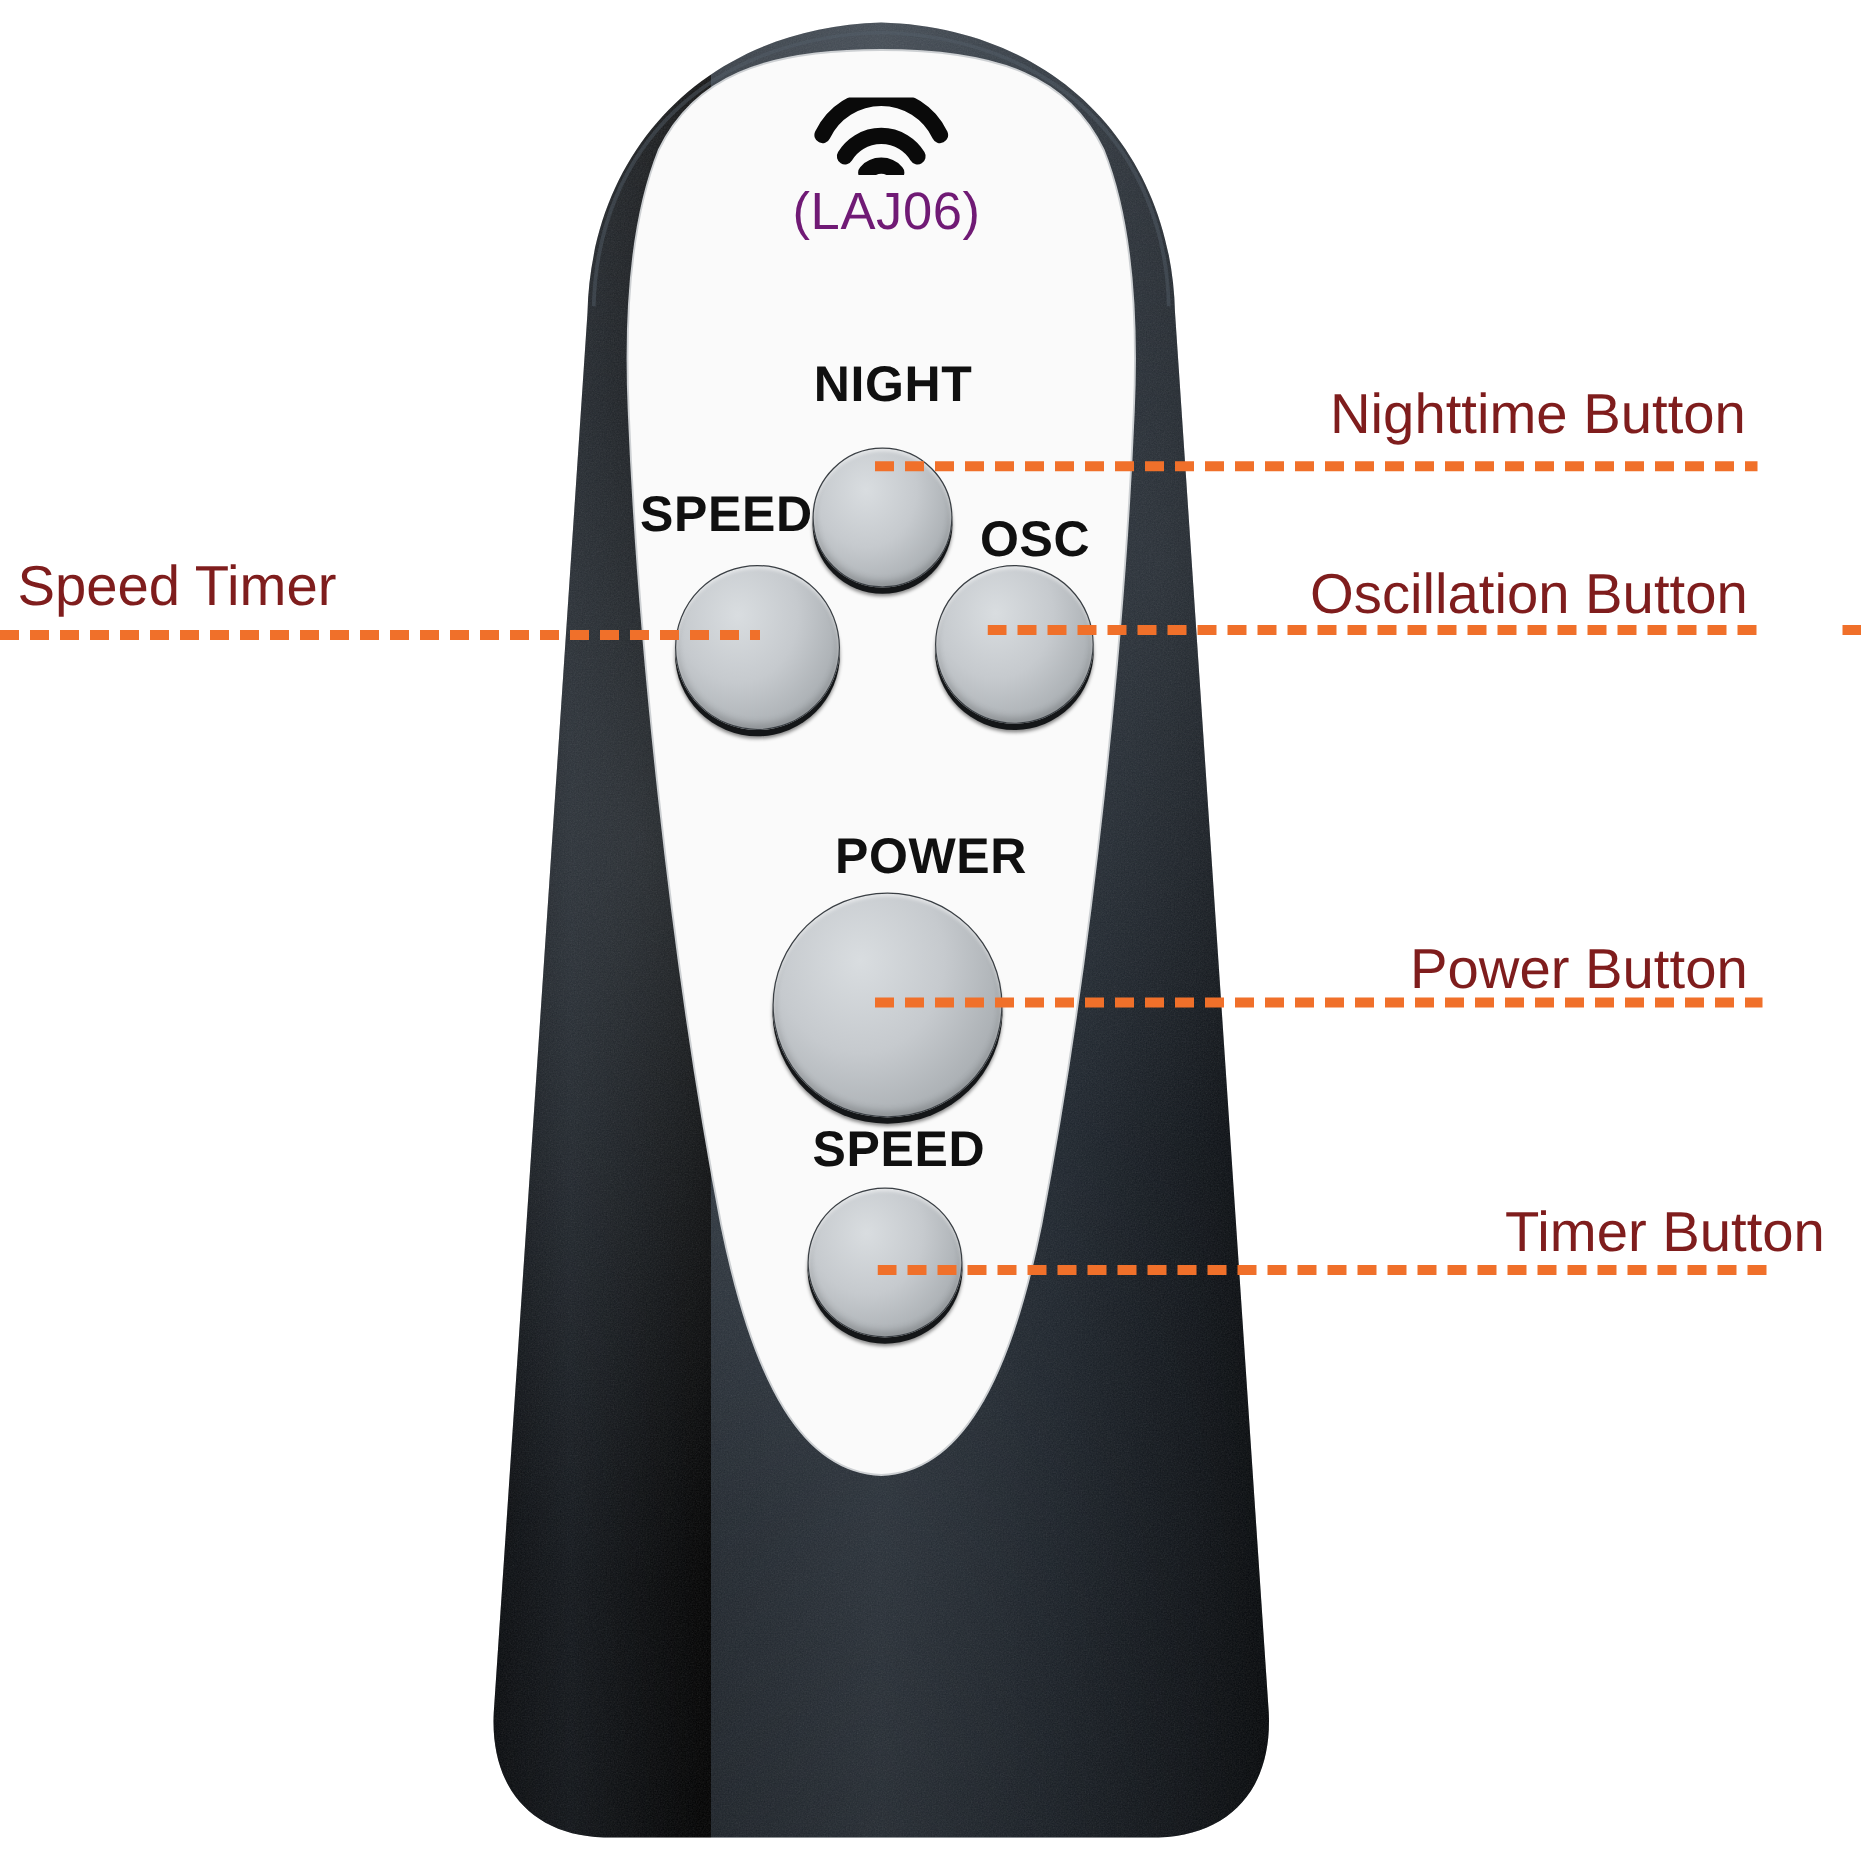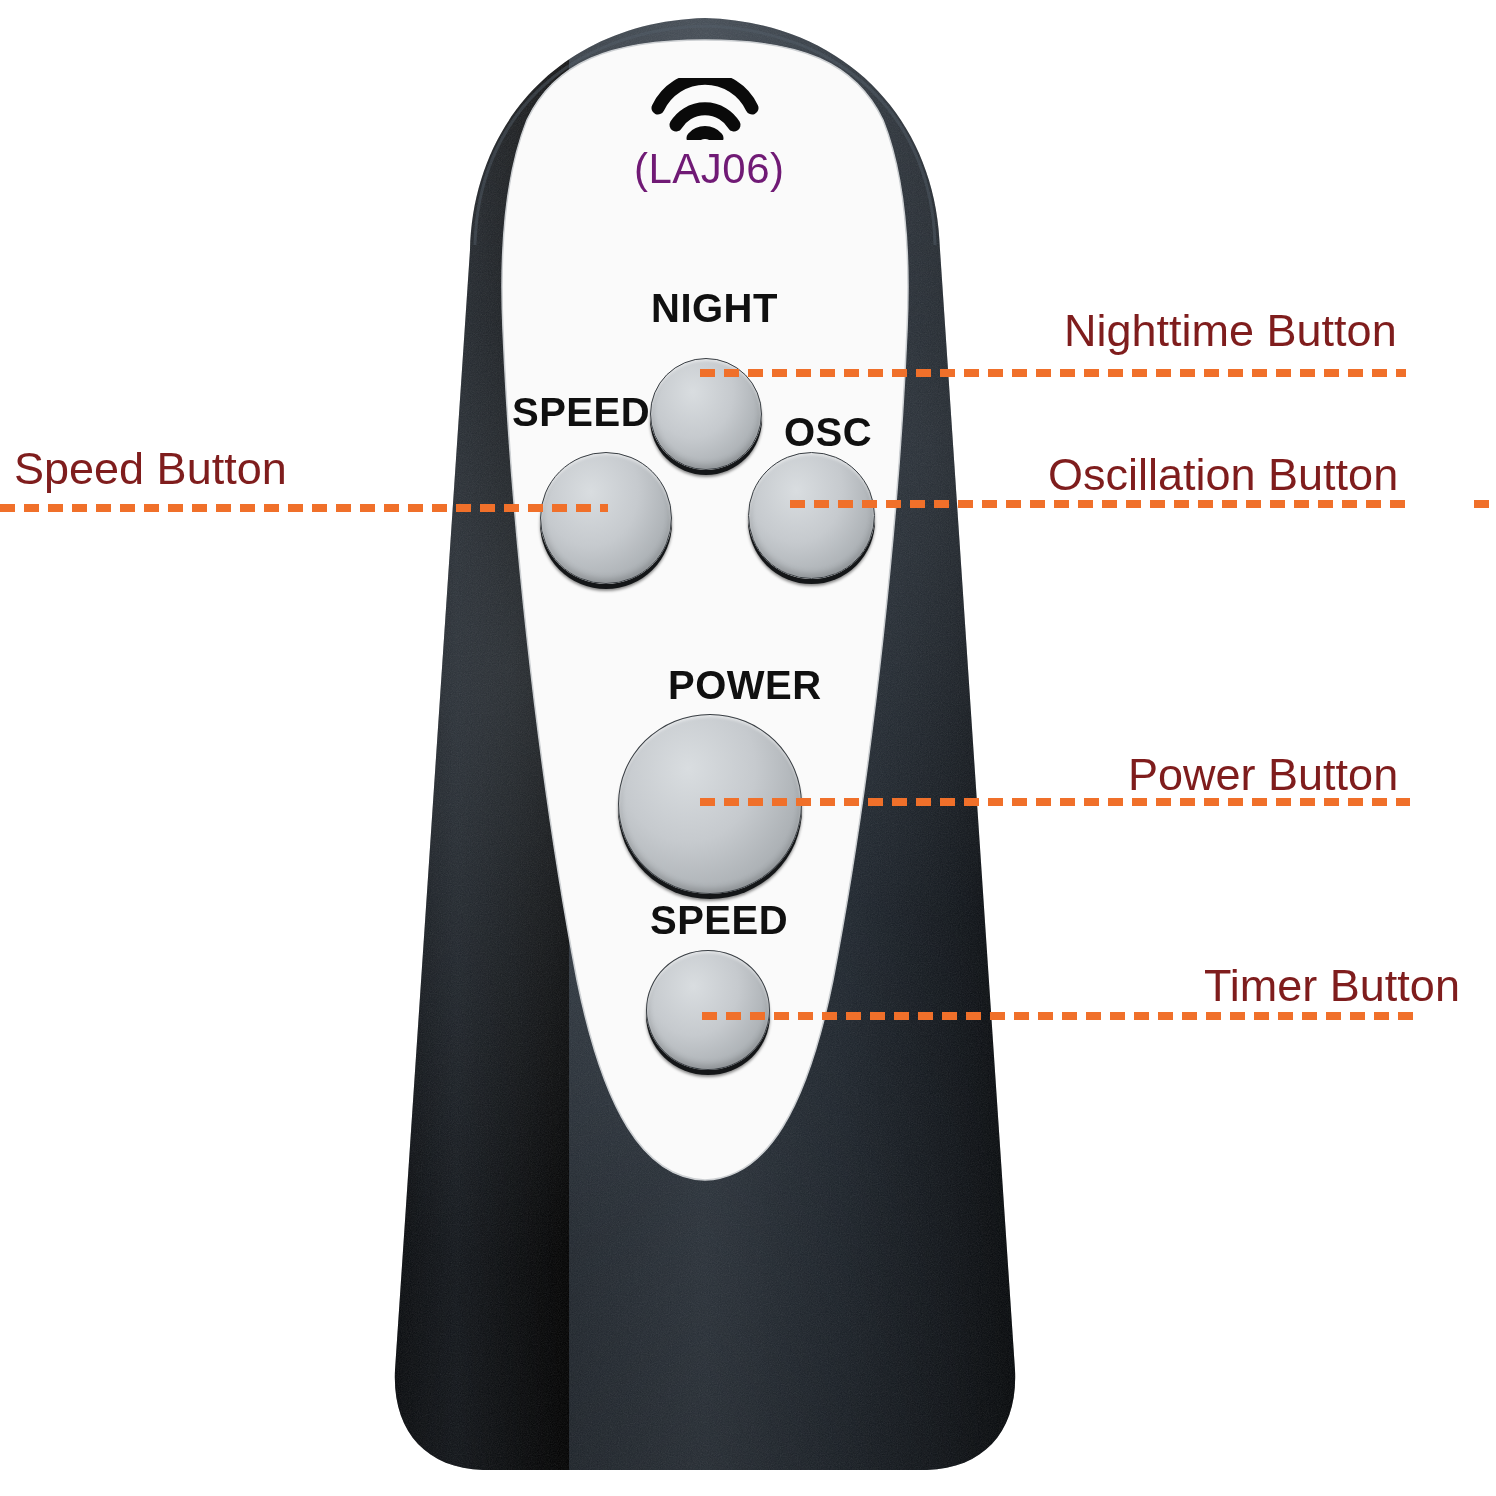--- a/index.html
+++ b/index.html
@@ -226,21 +226,21 @@
 
   <div class="btn btn-night"></div>
   <div class="btn btn-speed"></div>
   <div class="btn btn-osc"></div>
   <div class="btn btn-power"></div>
   <div class="btn btn-timer"></div>
 
   <div class="anno-text an-night-t">Nighttime Button</div>
   <div class="dash-line an-night-l"></div>
 
-  <div class="anno-text an-speed-t">Speed Button</div>
+  <div class="anno-text an-speed-t">Speed Timer</div>
   <div class="dash-line an-speed-l"></div>
 
   <div class="anno-text an-osc-t">Oscillation Button</div>
   <div class="dash-line an-osc-l"></div>
   <div class="dash-line an-osc-l2"></div>
 
   <div class="anno-text an-power-t">Power Button</div>
   <div class="dash-line an-power-l"></div>
 
   <div class="anno-text an-timer-t">Timer Button</div>

